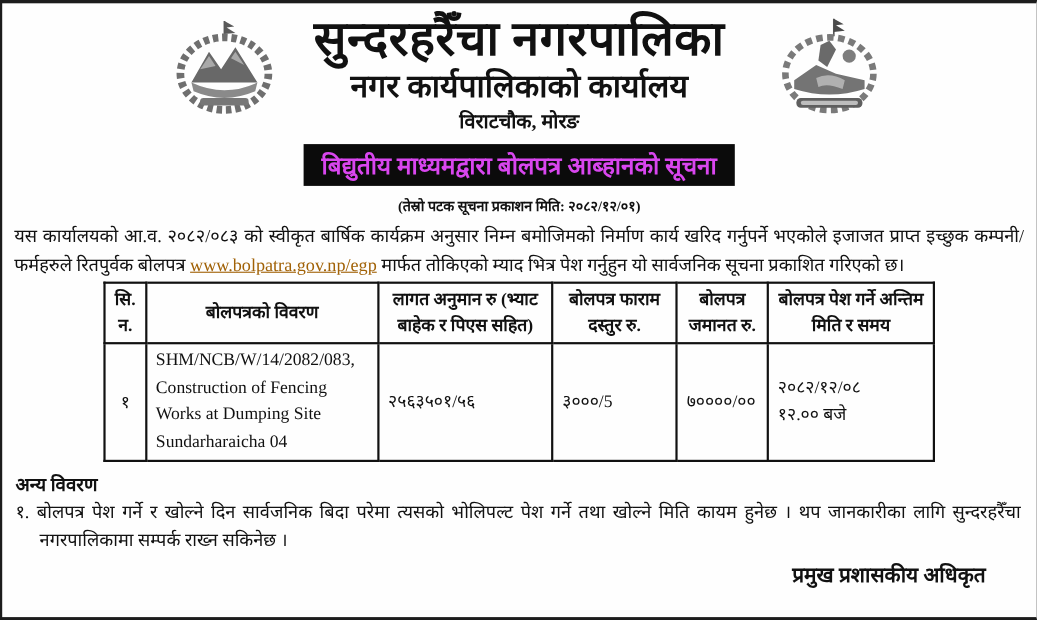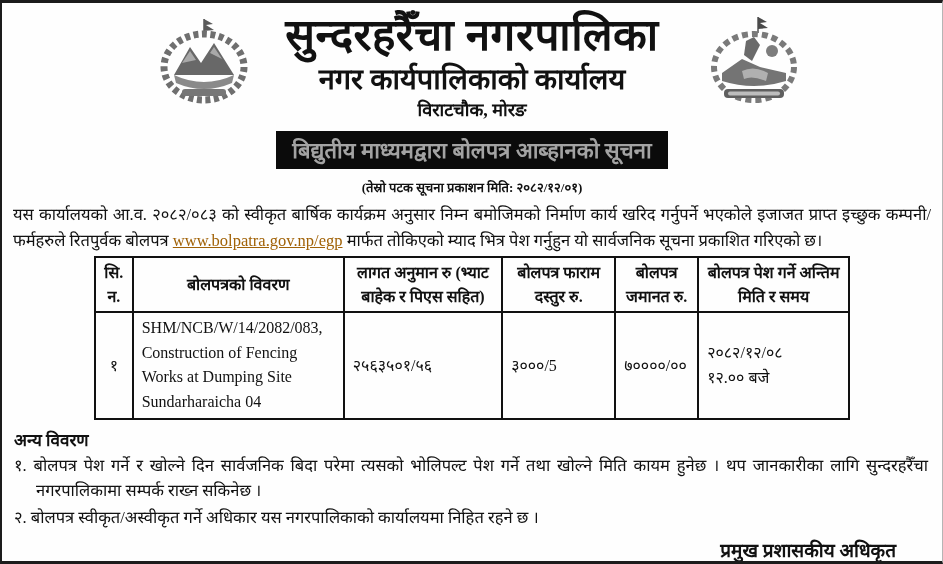--- a/index.html
+++ b/index.html
@@ -20,21 +20,21 @@
   .letterhead { position: relative; text-align: center; }
   .logo { position: absolute; top: 4px; }
   .logo-left { left: 140px; }
   .logo-right { left: 690px; }
   .muni-name { font-size: 44px; font-weight: bold; line-height: 1.15; letter-spacing: 0.5px; }
   .office-name { font-size: 29px; font-weight: bold; line-height: 1.2; }
   .address { font-size: 18px; font-weight: bold; line-height: 1.4; margin-top: 2px; }
   .banner-wrap { text-align: center; margin-top: 7px; }
   .banner {
     display: inline-block;
-    background: #0b0b0b; color: #a3a3a3;
+    background: #0b0b0b; color: #d946ef;
     font-size: 22px; font-weight: bold;
     padding: 3px 16px 5px 16px;
   }
   .pub-date { text-align: center; font-size: 13px; font-weight: bold; margin-top: 9px; }
   .intro {
     font-size: 16.5px; line-height: 1.6;
     text-align: justify;
     margin-top: 6px;
     padding: 0 1px;
   }
@@ -156,17 +156,16 @@
         <td class="c-val">
           <div>२०८२/१२/०८</div>
           <div>१२.०० बजे</div>
         </td>
       </tr>
     </tbody>
   </table>
 
   <div class="other-heading">अन्य विवरण</div>
   <div class="other-item">१. बोलपत्र पेश गर्ने र खोल्ने दिन सार्वजनिक बिदा परेमा त्यसको भोलिपल्ट पेश गर्ने तथा खोल्ने मिति कायम हुनेछ । थप जानकारीका लागि सुन्दरहरैँचा नगरपालिकामा सम्पर्क राख्न सकिनेछ ।</div>
-  <div class="other-item">२. बोलपत्र स्वीकृत/अस्वीकृत गर्ने अधिकार यस नगरपालिकाको कार्यालयमा निहित रहने छ ।</div>
 
   <div class="signature">प्रमुख प्रशासकीय अधिकृत</div>
 
 </div>
 
 </body></html>

